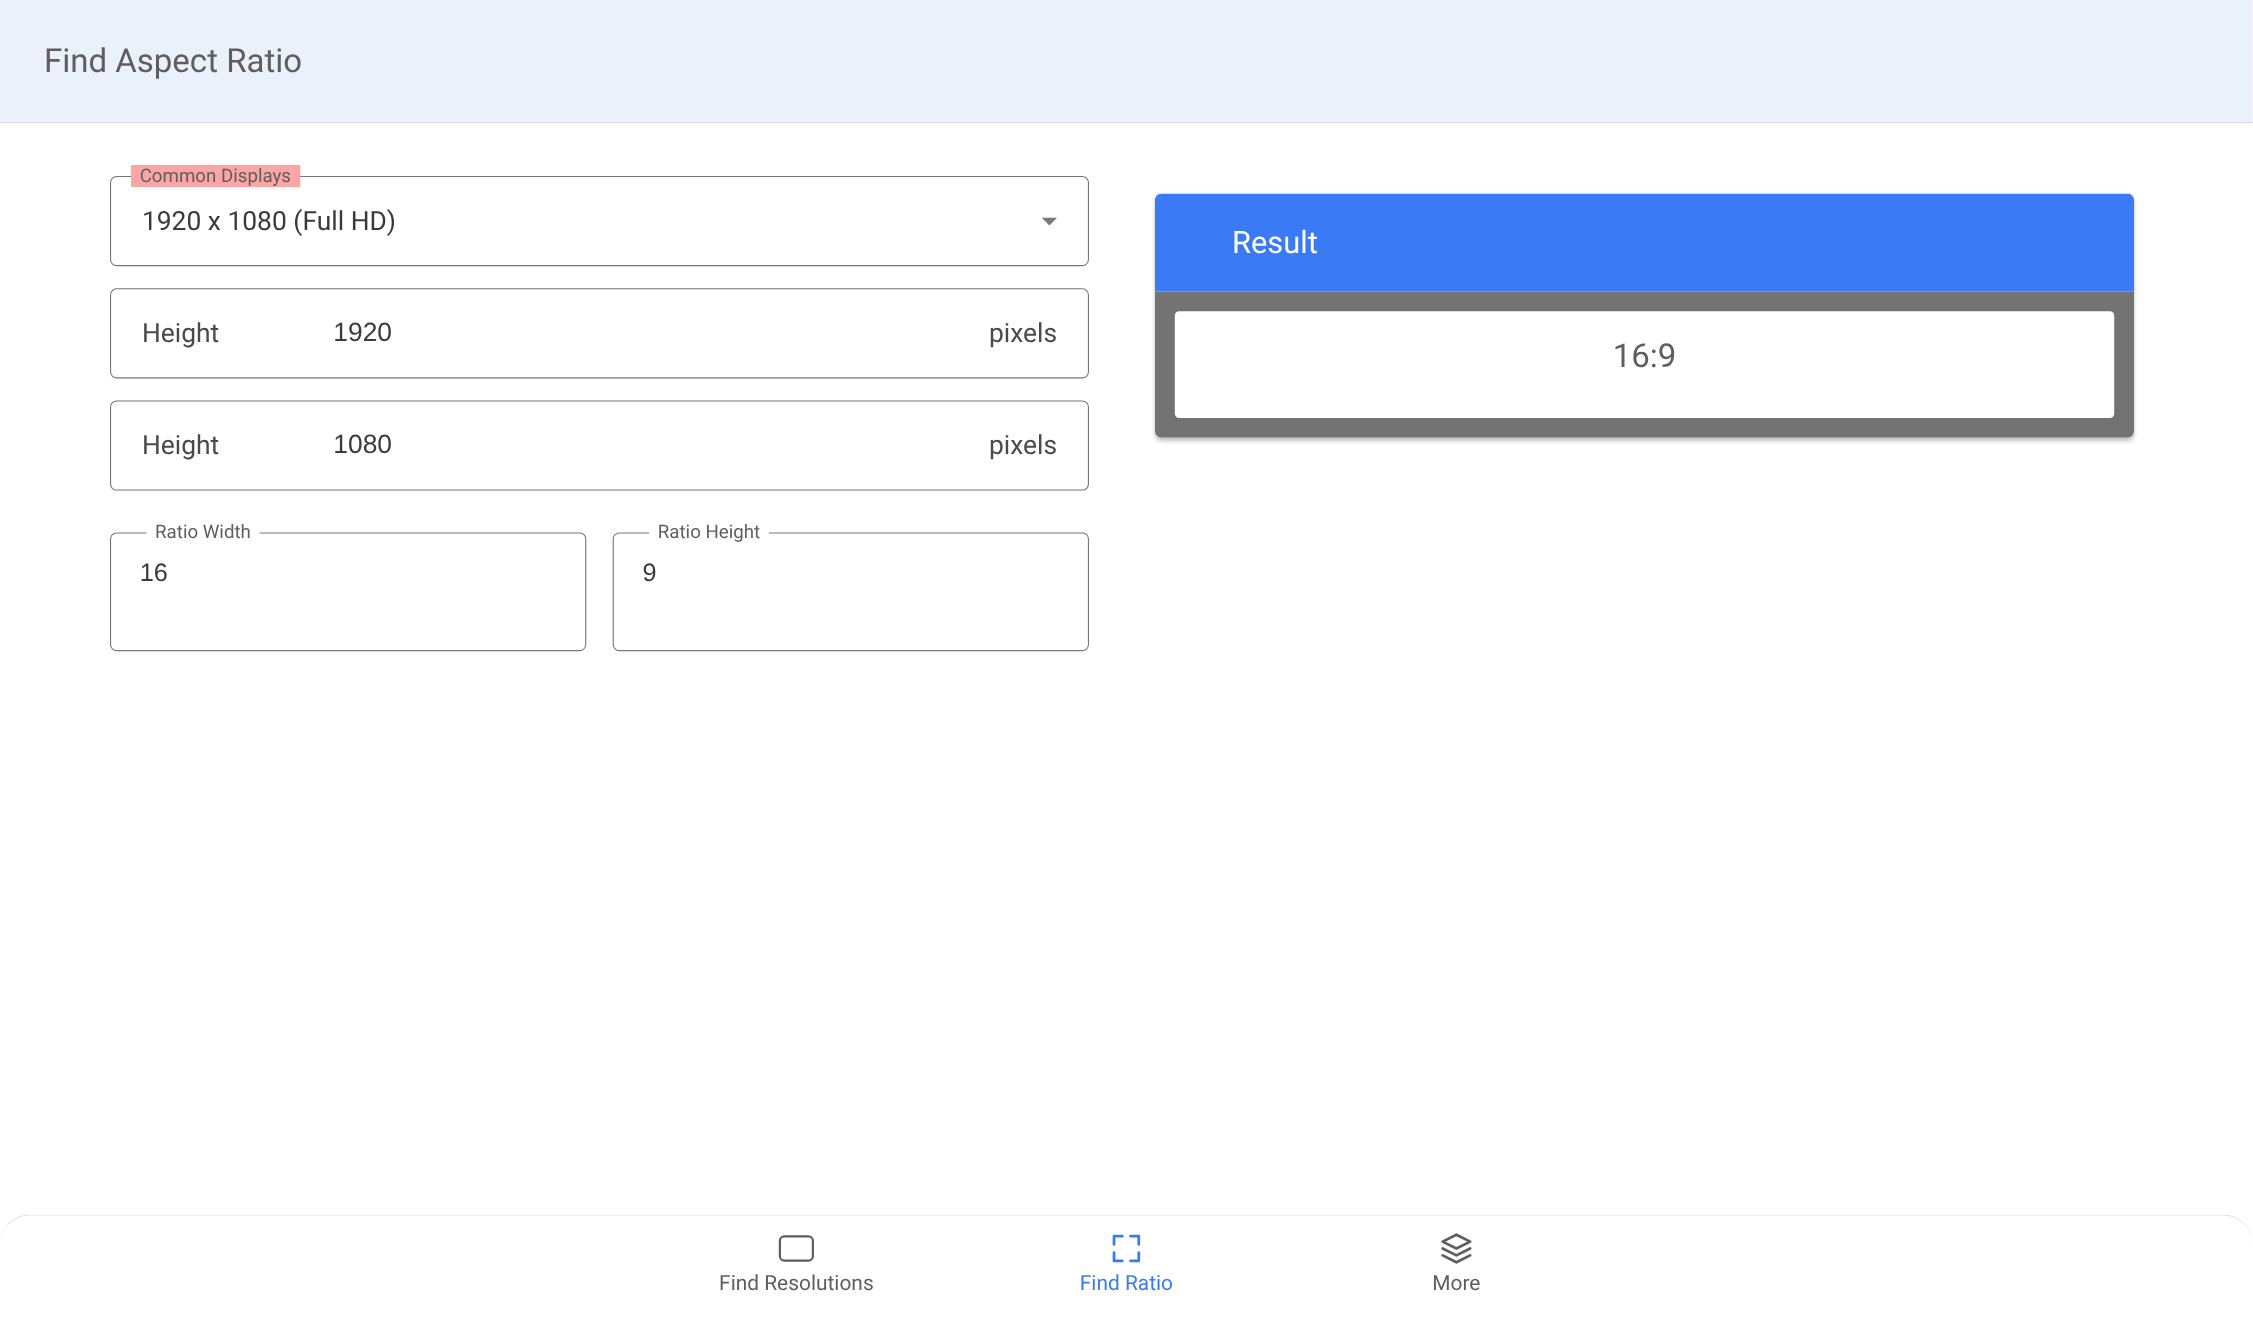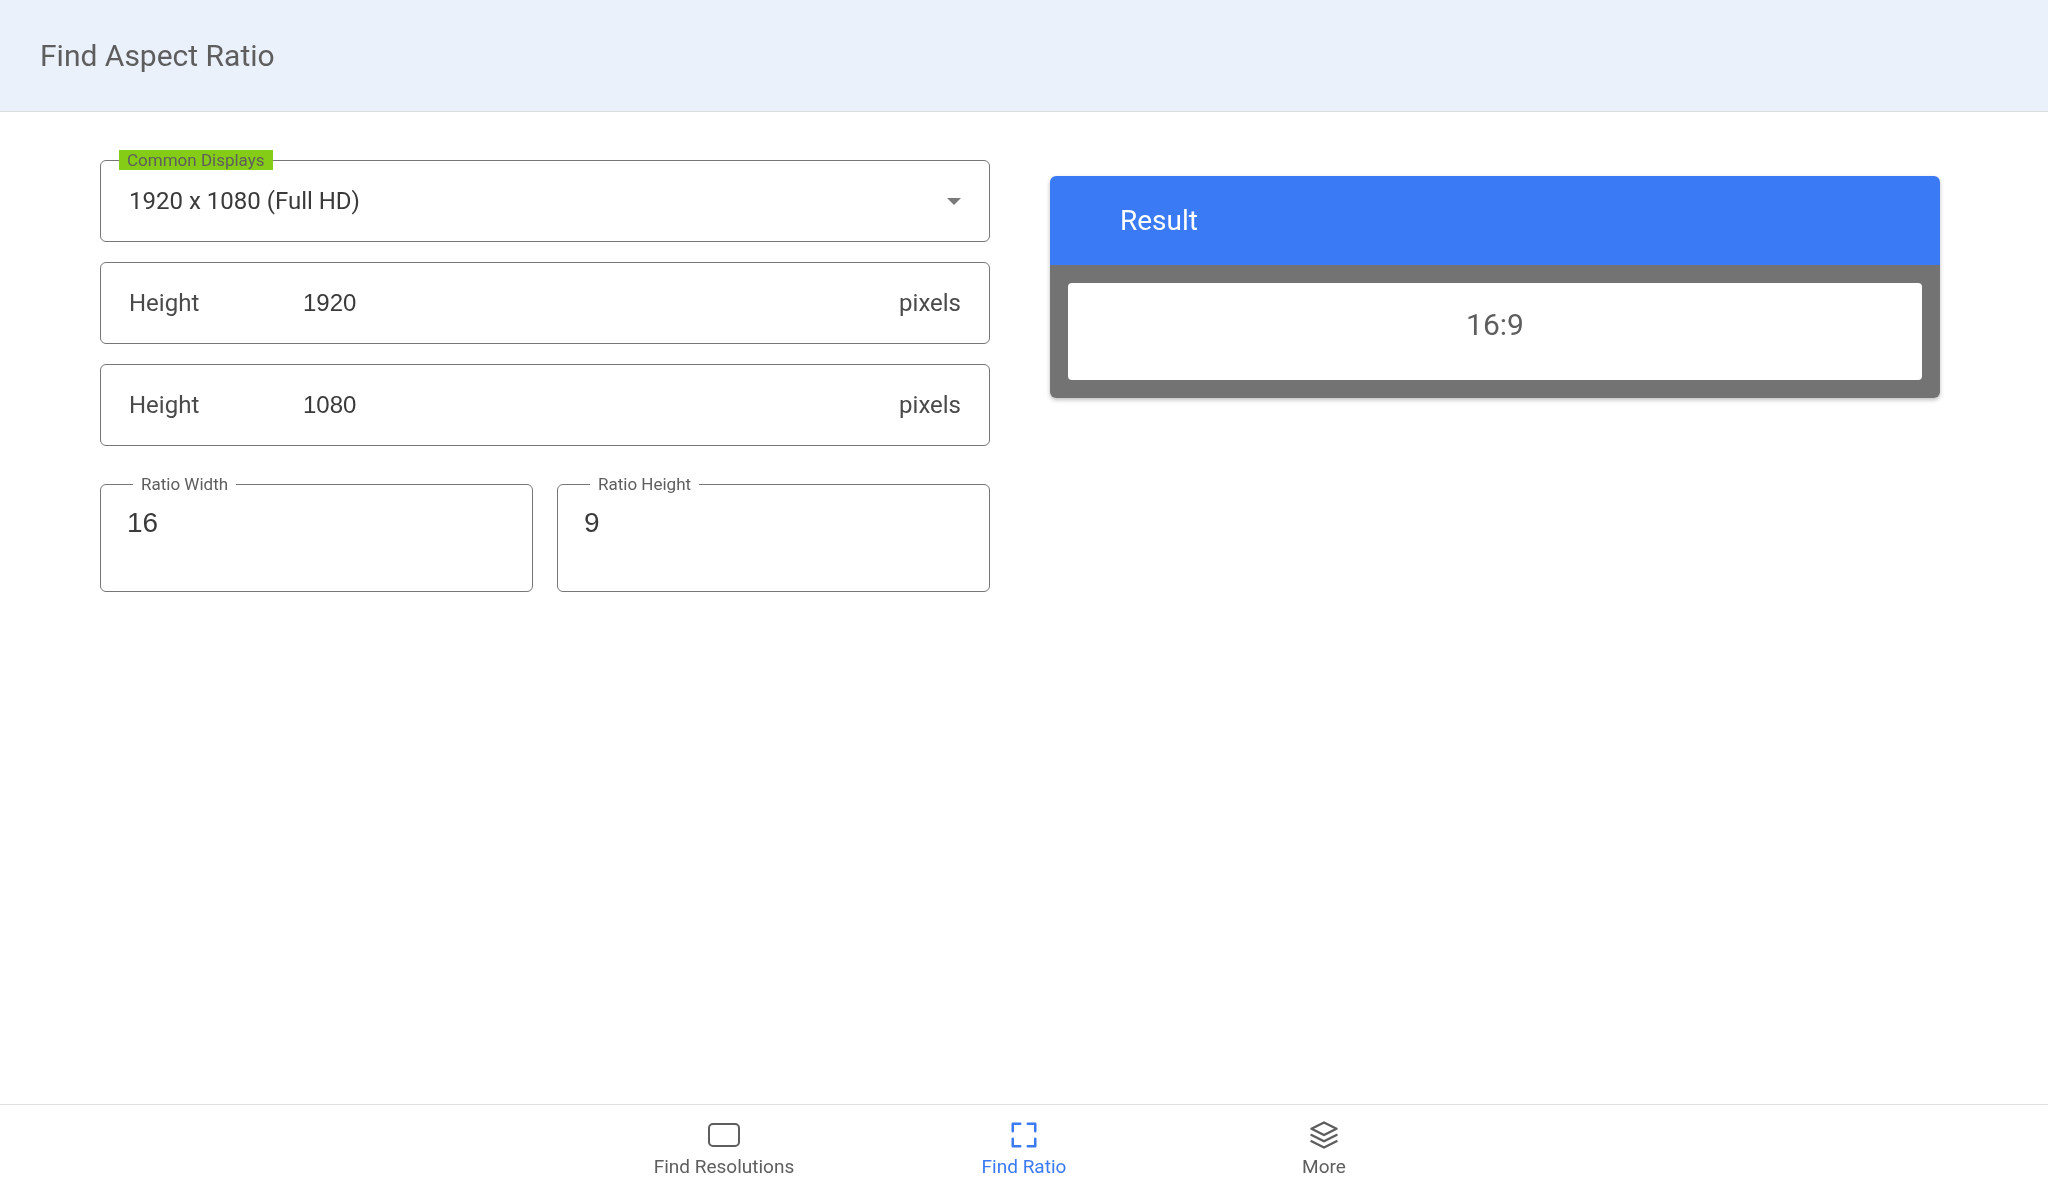--- a/index.html
+++ b/index.html
@@ -46,21 +46,21 @@
       margin-bottom: 20px;
       height: 82px;
       display: flex;
       align-items: center;
       padding: 0 28px;
     }
     .field-legend {
       position: absolute;
       top: -11px;
       left: 18px;
-      background: #84cc16;
+      background: #fca5a5;
       padding: 0 8px;
       font-size: 17px;
       color: #5e5e5e;
     }
     .field-label {
       font-size: 24px;
       color: #4a4a4a;
       min-width: 130px;
     }
     .field-value {
@@ -109,21 +109,21 @@
     .ratio-field-legend {
       position: absolute;
       top: -11px;
       left: 32px;
       background: #ffffff;
       padding: 0 8px;
       font-size: 17px;
       color: #5e5e5e;
     }
     .ratio-input {
-      font-size: 28px;
+      font-size: 23px;
       color: #3a3a3a;
       border: none;
       outline: none;
       background: transparent;
       width: 100%;
       margin-top: 22px;
     }
 
     
     .result-card {
@@ -164,20 +164,21 @@
       position: absolute;
       bottom: 0;
       left: 0;
       right: 0;
       border-top: 1px solid #e0e0e0;
       display: flex;
       justify-content: center;
       gap: 140px;
       padding: 18px 0 22px 0;
       background: #ffffff;
+      border-radius: 27px;
     }
     .nav-item {
       display: flex;
       flex-direction: column;
       align-items: center;
       gap: 8px;
       cursor: pointer;
       min-width: 160px;
     }
     .nav-icon {

